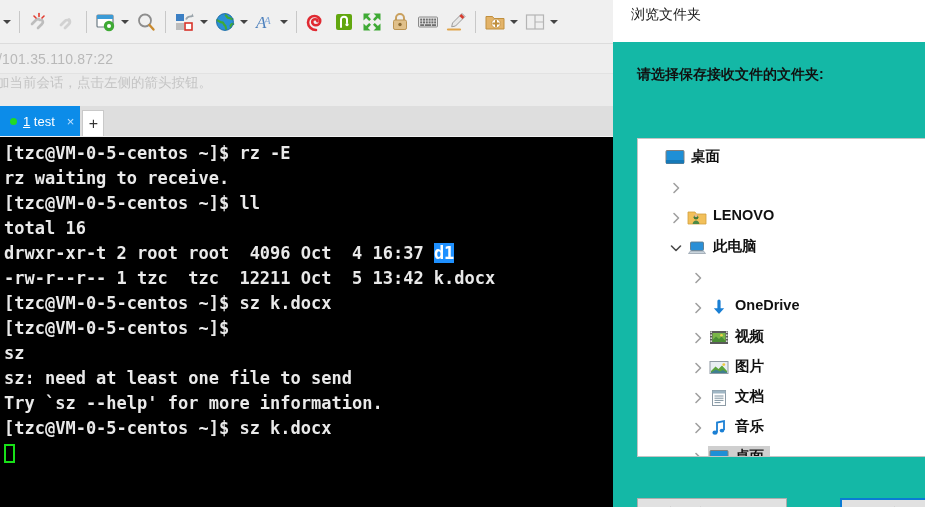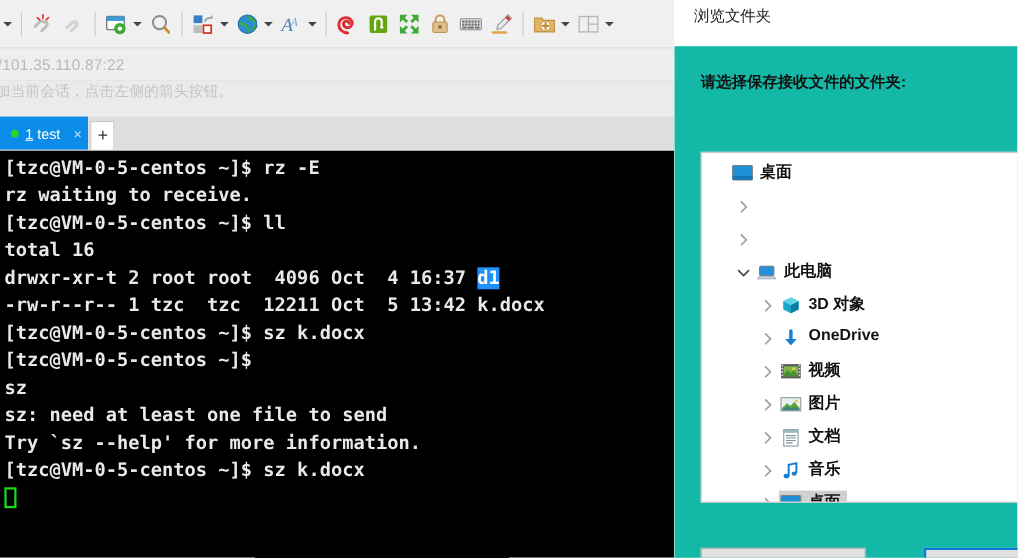--- a/index.html
+++ b/index.html
@@ -308,20 +308,31 @@
                 <path d="M2 1.5L6.5 6 2 10.5" fill="none" stroke="#a0a0a0" stroke-width="1.6" stroke-linecap="round" stroke-linejoin="round"></path>
               </svg>
             </span>
           </div>
           <div class="trow" style="padding-left: 28px;">
             <span class="chev">
               <svg width="9" height="12" viewBox="0 0 9 12">
                 <path d="M2 1.5L6.5 6 2 10.5" fill="none" stroke="#a0a0a0" stroke-width="1.6" stroke-linecap="round" stroke-linejoin="round"></path>
               </svg>
             </span>
+            <span class="selwrap">
+              <span class="tico">
+                <svg width="20" height="18" viewBox="0 0 20 18">
+                  <path d="M1 3h7l1.4 2H19v10H1z" fill="#f2c05a" stroke="#d2a03c" stroke-width=".8"></path>
+                  <circle cx="9" cy="8.2" r="2.4" fill="#3e7a3a"></circle>
+                  <path d="M5.6 15c.3-2.4 1.7-3.6 3.4-3.6S12.1 12.6 12.4 15z" fill="#4c8a46"></path>
+                  <circle cx="9" cy="6.6" r="1.7" fill="#e8b98f"></circle>
+                </svg>
+              </span>
+              <span class="tlbl">LENOVO</span>
+            </span>
           </div>
           <div class="trow" style="padding-left: 28px;">
             <span class="chev">
               <svg width="12" height="9" viewBox="0 0 12 9">
                 <path d="M1.5 2L6 6.5 10.5 2" fill="none" stroke="#4a4a4a" stroke-width="1.6" stroke-linecap="round" stroke-linejoin="round"></path>
               </svg>
             </span>
             <span class="selwrap">
               <span class="tico">
                 <svg width="20" height="18" viewBox="0 0 20 18">
@@ -330,30 +341,20 @@
                 </svg>
               </span>
               <span class="tlbl">此电脑</span>
             </span>
           </div>
           <div class="trow" style="padding-left: 50px;">
             <span class="chev">
               <svg width="9" height="12" viewBox="0 0 9 12">
                 <path d="M2 1.5L6.5 6 2 10.5" fill="none" stroke="#a0a0a0" stroke-width="1.6" stroke-linecap="round" stroke-linejoin="round"></path>
               </svg>
-            </span>
-            <span class="selwrap">
-              <span class="tico">
-                <svg width="20" height="18" viewBox="0 0 20 18">
-                  <path d="M10 1.5l7 3.4v7.4l-7 3.4-7-3.4V4.9z" fill="#19a6c9"></path>
-                  <path d="M10 1.5l7 3.4-7 3.5-7-3.5z" fill="#5fd3e8"></path>
-                  <path d="M10 8.4v7.3l7-3.4V4.9z" fill="#0f7d99"></path>
-                </svg>
-              </span>
-              <span class="tlbl">3D 对象</span>
             </span>
           </div>
           <div class="trow" style="padding-left: 50px;">
             <span class="chev">
               <svg width="9" height="12" viewBox="0 0 9 12">
                 <path d="M2 1.5L6.5 6 2 10.5" fill="none" stroke="#a0a0a0" stroke-width="1.6" stroke-linecap="round" stroke-linejoin="round"></path>
               </svg>
             </span>
             <span class="selwrap">
               <span class="tico">

